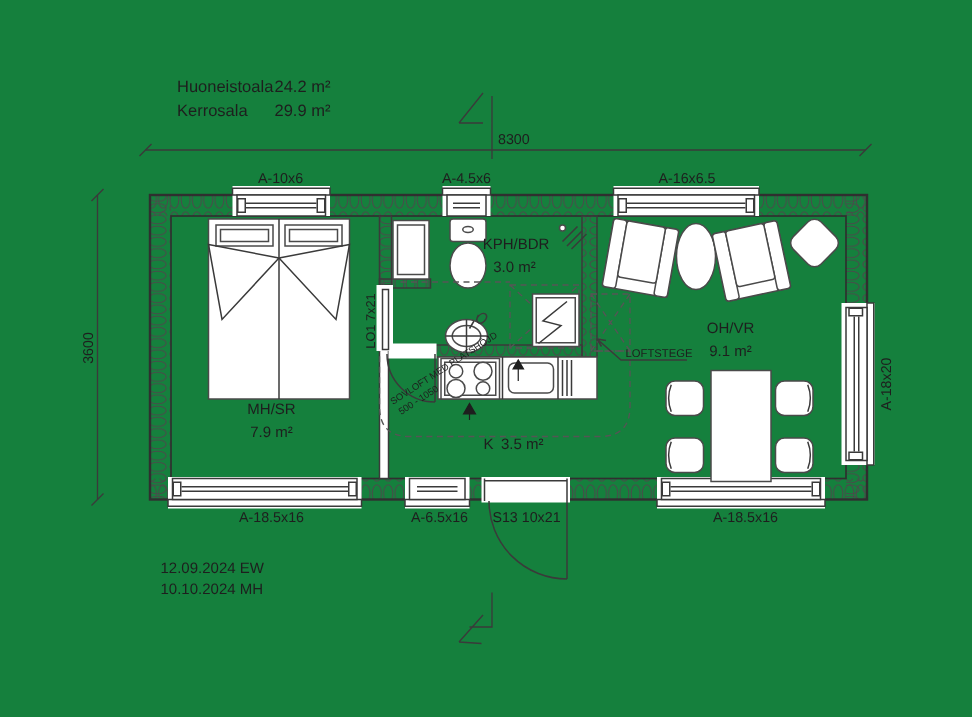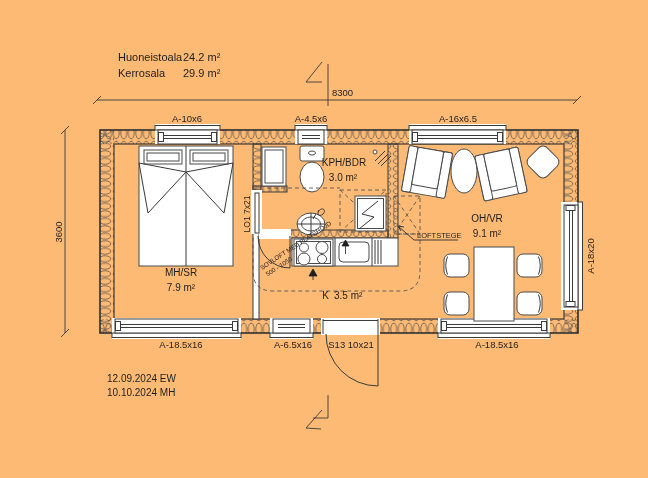--- a/index.html
+++ b/index.html
@@ -1,16 +1,16 @@
 <!DOCTYPE html>
 <html><head>
 <meta charset="utf-8">
 <style>
   html,body{margin:0;padding:0;background:#fff;}
-  .canvas{width:648px;height:478px;position:relative;background:#fdba74;overflow:hidden;
+  .canvas{width:648px;height:478px;position:relative;background:#15803d;overflow:hidden;
           font-family:"Liberation Sans",sans-serif;}
   svg{display:block;}
   svg text{font-family:"Liberation Sans",sans-serif;fill:#1e1e1e;}
   .t11{font-size:11px;}
   .t10{font-size:10px;}
   .t95{font-size:9.5px;}
   .t85{font-size:8.5px;}
   .t75{font-size:7.5px;}
   .t63{font-size:6.3px;}
   .mid{text-anchor:middle;}

